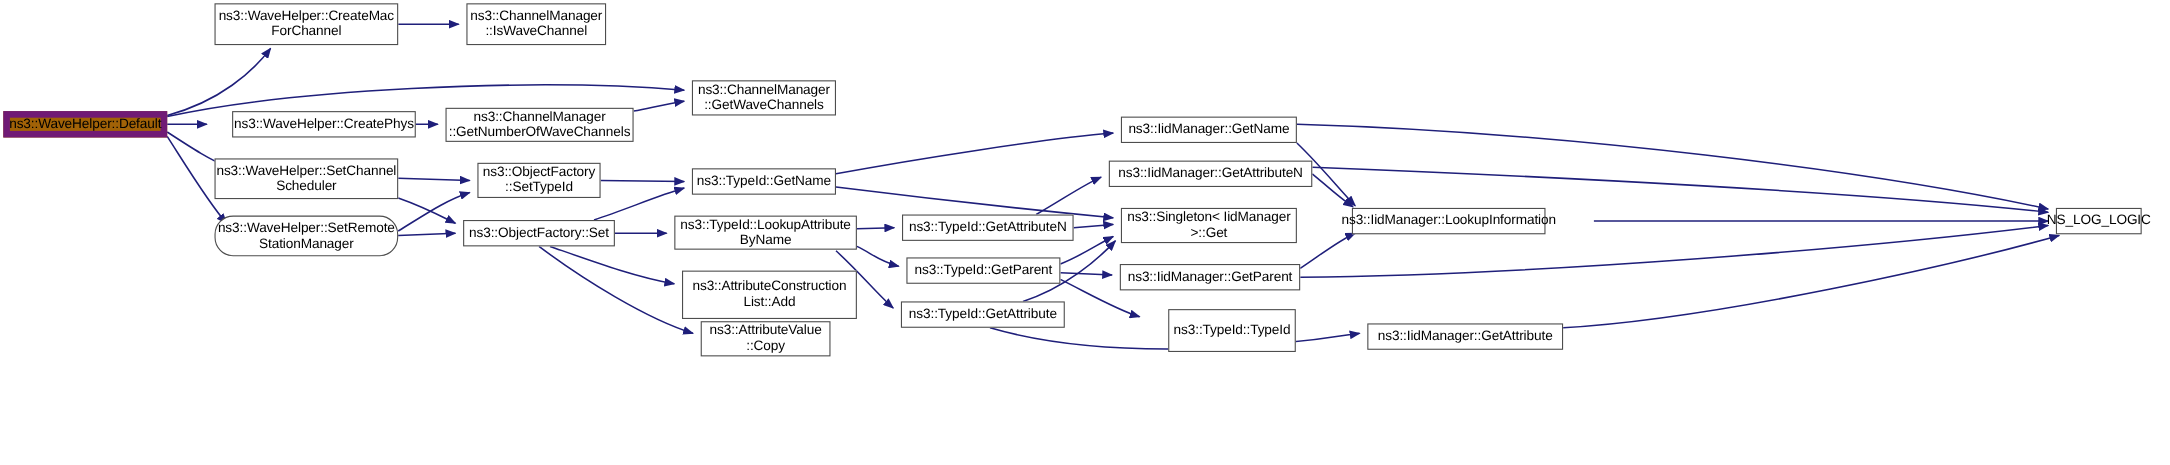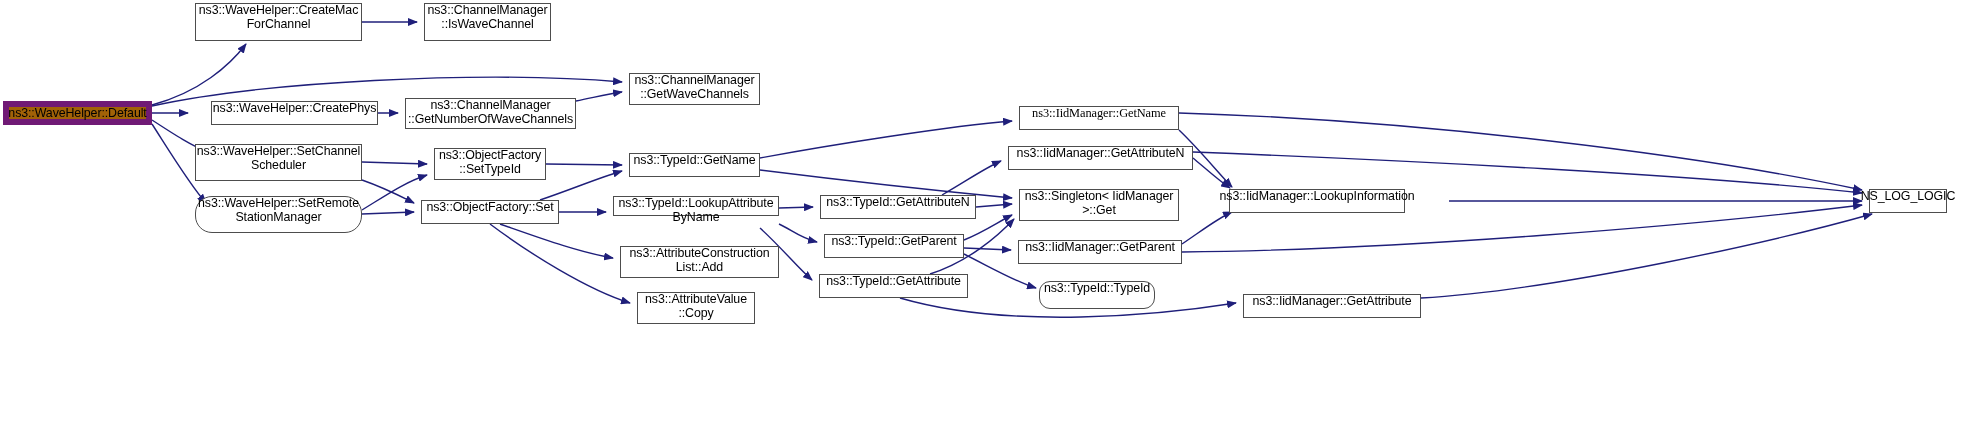--- a/index.html
+++ b/index.html
@@ -1,20 +1,20 @@
 <!DOCTYPE html>
 <html><head>
 <meta charset="utf-8">
 <style>
   html,body{margin:0;padding:0;background:#ffffff;}
   #stage{position:relative;width:1973px;height:423px;background:#ffffff;
          font-family:"Liberation Sans","DejaVu Sans",sans-serif;overflow:hidden;}
   #edges{position:absolute;left:0;top:0;width:1973px;height:423px;}
   .node{position:absolute;box-sizing:border-box;border:1px solid #4d4d4d;
-        background:#ffffff;display:flex;align-items:flex-start;justify-content:center;
+        background:#ffffff;display:flex;align-items:center;justify-content:center;
         text-align:center;font-size:12.4px;color:#000000;line-height:1.12;
         letter-spacing:-0.1px;white-space:pre-line;z-index:3;}
   .node.root{background:#a16207;border:6px solid #701a75;}
   .node span{display:block;padding:0 3px;}
 </style>
 </head>
 <body>
 
 <div id="stage">
   <svg id="edges" viewBox="0 0 1973 423" xmlns="http://www.w3.org/2000/svg">
@@ -75,32 +75,32 @@
       <div class="node" style="left: 629px; top: 73px; width: 131px; height: 32px;"><span>ns3::ChannelManager
 ::GetWaveChannels</span></div>
       <div class="node" style="left: 195px; top: 144px; width: 167px; height: 37px;"><span>ns3::WaveHelper::SetChannel
 Scheduler</span></div>
       <div class="node" style="left: 195px; top: 196px; width: 167px; height: 37px; border-radius: 17px;"><span>ns3::WaveHelper::SetRemote
 StationManager</span></div>
       <div class="node" style="left: 434px; top: 148px; width: 112px; height: 32px;"><span>ns3::ObjectFactory
 ::SetTypeId</span></div>
       <div class="node" style="left: 421px; top: 200px; width: 138px; height: 24px;"><span>ns3::ObjectFactory::Set</span></div>
       <div class="node" style="left: 629px; top: 153px; width: 131px; height: 24px;"><span>ns3::TypeId::GetName</span></div>
-      <div class="node" style="left: 613px; top: 196px; width: 166px; height: 20px;"><span>ns3::TypeId::LookupAttribute
+      <div class="node" style="left: 613px; top: 196px; width: 166px; height: 31px;"><span>ns3::TypeId::LookupAttribute
 ByName</span></div>
-      <div class="node" style="left: 620px; top: 246px; width: 159px; height: 32px;"><span>ns3::AttributeConstruction
+      <div class="node" style="left: 620px; top: 246px; width: 159px; height: 44px;"><span>ns3::AttributeConstruction
 List::Add</span></div>
       <div class="node" style="left: 637px; top: 292px; width: 118px; height: 32px;"><span>ns3::AttributeValue
 ::Copy</span></div>
       <div class="node" style="left: 820px; top: 195px; width: 156px; height: 24px;"><span>ns3::TypeId::GetAttributeN</span></div>
       <div class="node" style="left: 824px; top: 234px; width: 140px; height: 24px;"><span>ns3::TypeId::GetParent</span></div>
       <div class="node" style="left: 819px; top: 274px; width: 149px; height: 24px;"><span>ns3::TypeId::GetAttribute</span></div>
-      <div class="node" style="left: 1019px; top: 106px; width: 160px; height: 24px; font-family: Liberation Serif, serif;"><span>ns3::IidManager::GetName</span></div>
+      <div class="node" style="left: 1019px; top: 106px; width: 160px; height: 24px;"><span>ns3::IidManager::GetName</span></div>
       <div class="node" style="left: 1008px; top: 146px; width: 185px; height: 24px;"><span>ns3::IidManager::GetAttributeN</span></div>
       <div class="node" style="left: 1019px; top: 189px; width: 160px; height: 32px;"><span>ns3::Singleton&lt; IidManager
 &gt;::Get</span></div>
       <div class="node" style="left: 1018px; top: 240px; width: 164px; height: 24px;"><span>ns3::IidManager::GetParent</span></div>
-      <div class="node" style="left: 1039px; top: 281px; width: 116px; height: 28px; border-radius: 11px;"><span>ns3::TypeId::TypeId</span></div>
+      <div class="node" style="left: 1062px; top: 281px; width: 116px; height: 39px;"><span>ns3::TypeId::TypeId</span></div>
       <div class="node" style="left: 1229px; top: 189px; width: 176px; height: 24px;"><span>ns3::IidManager::LookupInformation</span></div>
       <div class="node" style="left: 1243px; top: 294px; width: 178px; height: 24px;"><span>ns3::IidManager::GetAttribute</span></div>
       <div class="node" style="left: 1869px; top: 189px; width: 78px; height: 24px;"><span>NS_LOG_LOGIC</span></div>
     </div>
 </div>
 
 </body></html>

